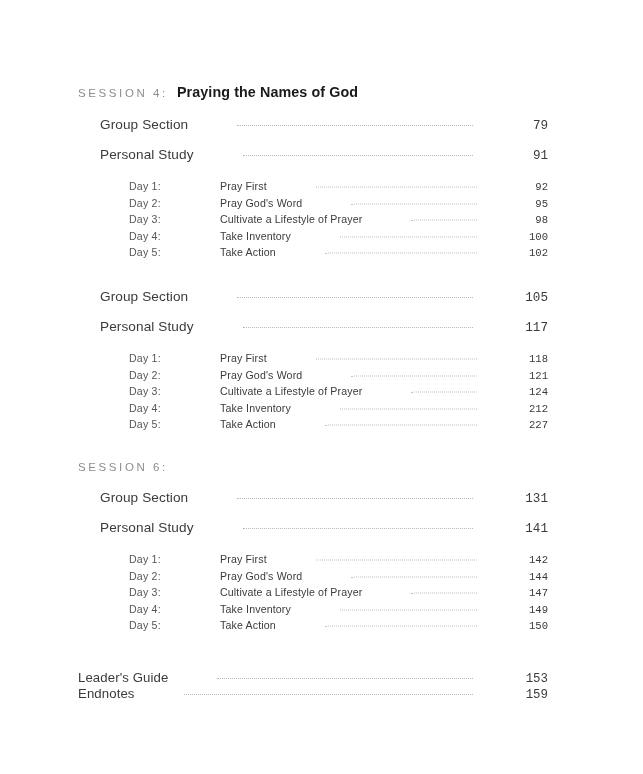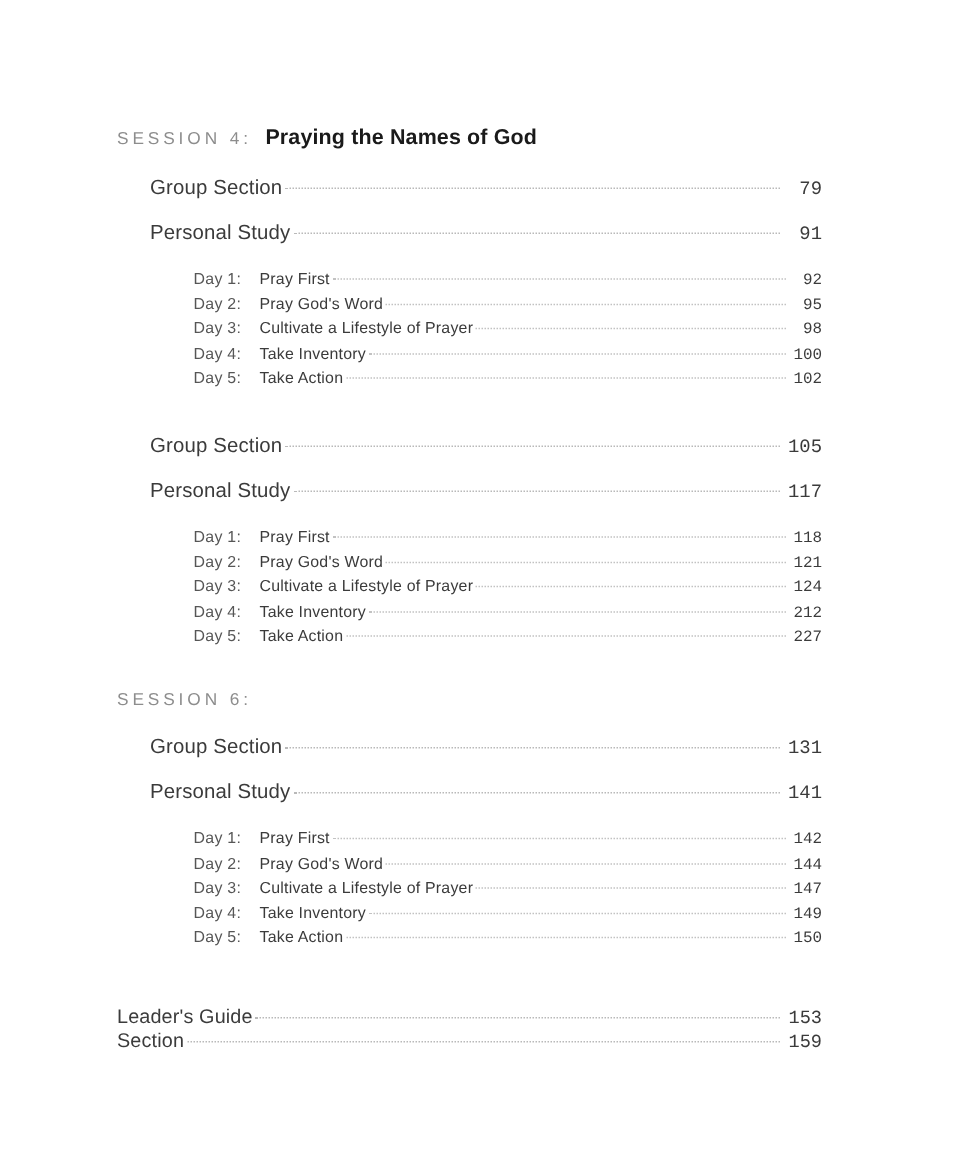--- a/index.html
+++ b/index.html
@@ -47,20 +47,21 @@
     color: #1a1a1a;
     letter-spacing: 0.1px;
     margin-left: 9px;
   }
 
   
   .toc-row {
     display: flex;
     align-items: baseline;
     width: 100%;
+    gap: 47px;
   }
 
   .leader {
     flex: 1 1 auto;
     min-width: 8px;
     align-self: baseline;
     border-bottom: 1.2px dotted #b9b9b9;
     transform: translateY(-3px);
     margin: 0 2px;
     height: 0;
@@ -304,18 +305,18 @@
         </div>
       </div>
     </div>
   <div class="back-matter" id="back-matter-list">
       <div class="toc-row back-row">
         <span class="row-label">Leader's Guide</span>
         <span class="leader"></span>
         <span class="pageno">153</span>
       </div>
       <div class="toc-row back-row">
-        <span class="row-label">Section</span>
+        <span class="row-label">Endnotes</span>
         <span class="leader"></span>
         <span class="pageno">159</span>
       </div>
     </div>
 </div>
 
 </body></html>

